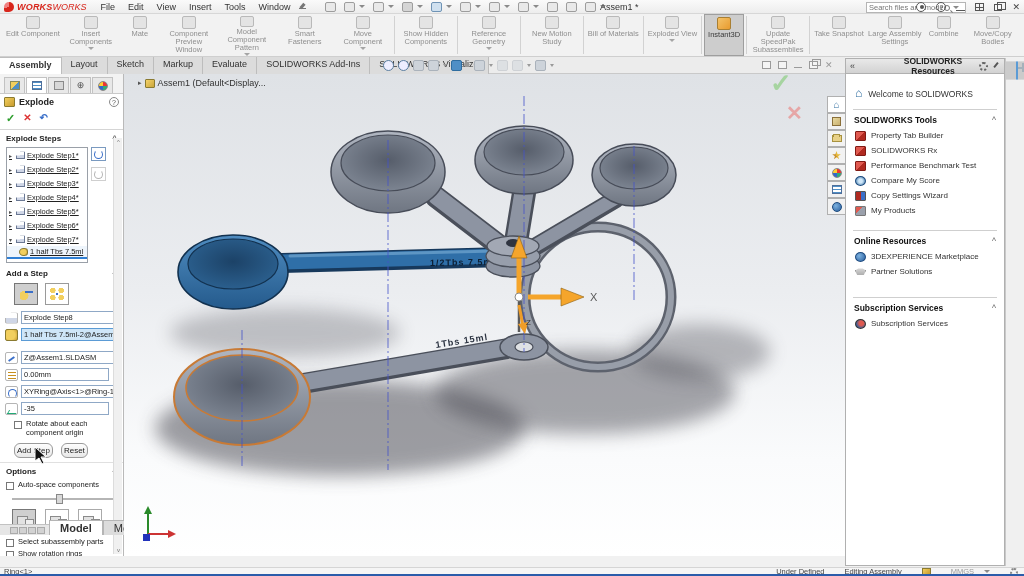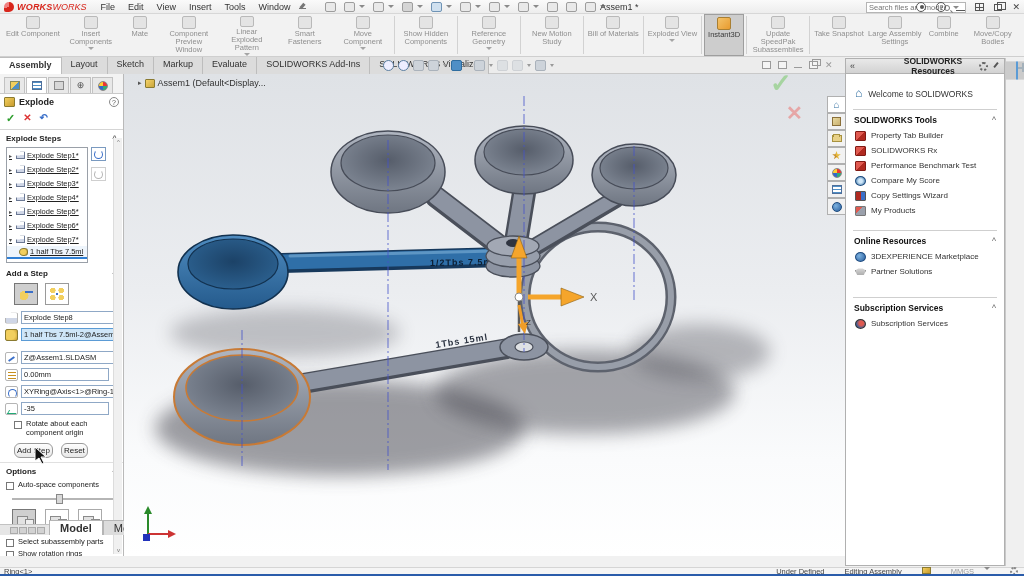--- a/index.html
+++ b/index.html
@@ -210,21 +210,21 @@
   .dock .di.blue::after { content:""; position:absolute; left:1px; top:5px; width:9px; height:1.5px; background:#2f6da0; }
 
   
   .bstrip { position:absolute; left:0; top:524px; width:845px; height:11px; background:#e6e6e6; border-top:1px solid #c2c2c2; display:flex; align-items:flex-end; font-size:11px; }
   .bnav { display:flex; gap:1px; margin:0 4px 1px 10px; }
   .bnav span { width:8px; height:7px; background:#d2d2d2; border:1px solid #aaa; }
   .btab { padding:1px 10px; background:#dcdcdc; border:1px solid #b5b5b5; border-bottom:0; color:#333; }
   .btab.active { background:#fff; font-weight:bold; }
   .status { position:absolute; left:0; top:567px; width:1024px; height:7px; background:#f5f5f5; border-top:1px solid #d5d5d5; font-size:7.5px; color:#444; }
   .status .lft { position:absolute; left:4px; top:-1px; }
-  .status .rgt { position:absolute; right:6px; top:-1px; display:flex; gap:20px; align-items:flex-start; }
+  .status .rgt { position:absolute; right:6px; top:-1px; display:flex; gap:20px; align-items:center; }
   .st-ic { width:9px; height:7px; background:linear-gradient(135deg,#f2cf5e,#c89b2e); border:1px solid #8a7a30; }
   .st-gear { width:8px; height:8px; border-radius:50%; border:2px dotted #888; }
   .units { color:#9a9a9a; }
   .blueline { position:absolute; left:0; top:574px; width:1024px; height:2px; background:#2a5caa; }
 
   
   .cursor { position:absolute; left:34px; top:446px; z-index:60; }
 </style>
 </head>
 <body>
@@ -296,21 +296,21 @@
     <div class="rbtn">
         <span class="ricon"></span>
         <span class="rlabel">Mate</span>
       </div>
     <div class="rbtn">
         <span class="ricon"></span>
         <span class="rlabel">Component Preview Window</span>
       </div>
     <div class="rbtn">
         <span class="ricon"></span>
-        <span class="rlabel">Linear Exploded Pattern</span>
+        <span class="rlabel">Model Component Pattern</span>
         <span class="rcaret"></span>
       </div>
     <div class="rbtn">
         <span class="ricon"></span>
         <span class="rlabel">Smart Fasteners</span>
       </div>
     <div class="rbtn">
         <span class="ricon"></span>
         <span class="rlabel">Move Component</span>
         <span class="rcaret"></span>

